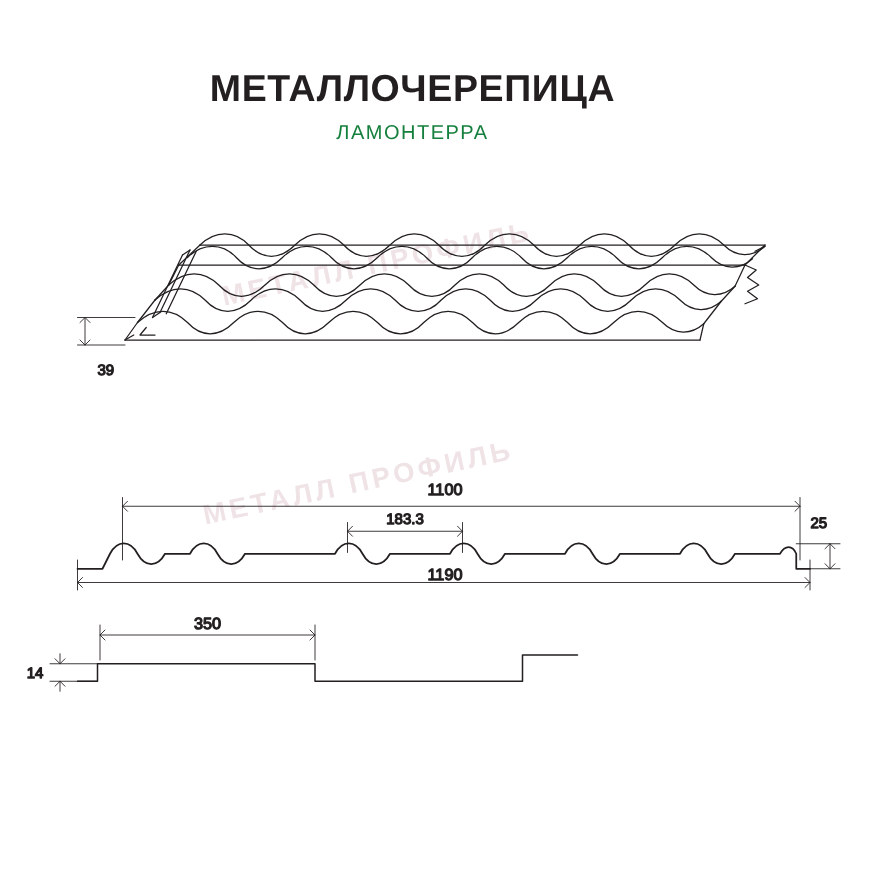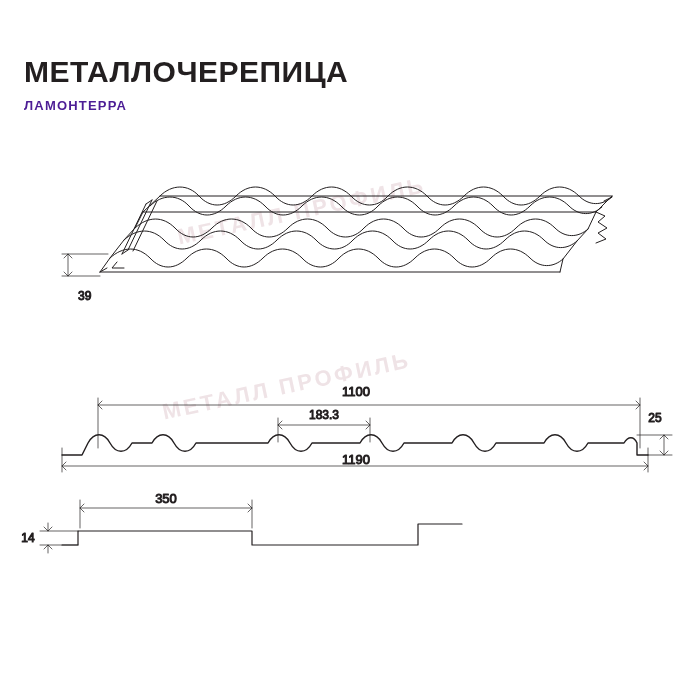--- a/index.html
+++ b/index.html
@@ -18,35 +18,35 @@
   .page {
     position: relative;
     width: 700px;
     height: 700px;
   }
   .title-block {
     position: absolute;
     left: 0;
     top: 56px;
     width: 660px;
-    margin-left: 24px;
+    text-align: center;
   }
   .title {
     font-size: 30px;
     font-weight: bold;
     letter-spacing: 0.5px;
     color: #231f20;
     line-height: 1.05;
     margin: 0;
   }
   .subtitle {
-    font-size: 13px;
-    font-weight: bold;
+    font-size: 16px;
+    font-weight: normal;
     letter-spacing: 1.2px;
-    color: #4c1d95;
+    color: #15803d;
     margin-top: 10px;
   }
   .drawing {
     position: absolute;
     left: 0;
     top: 0;
     width: 700px;
     height: 700px;
   }
   .wm {

